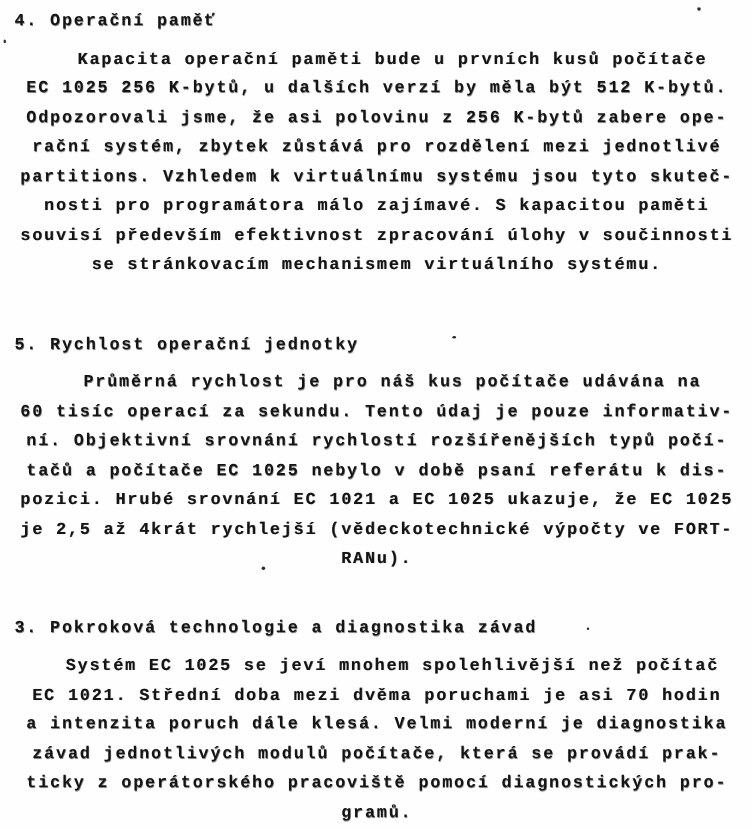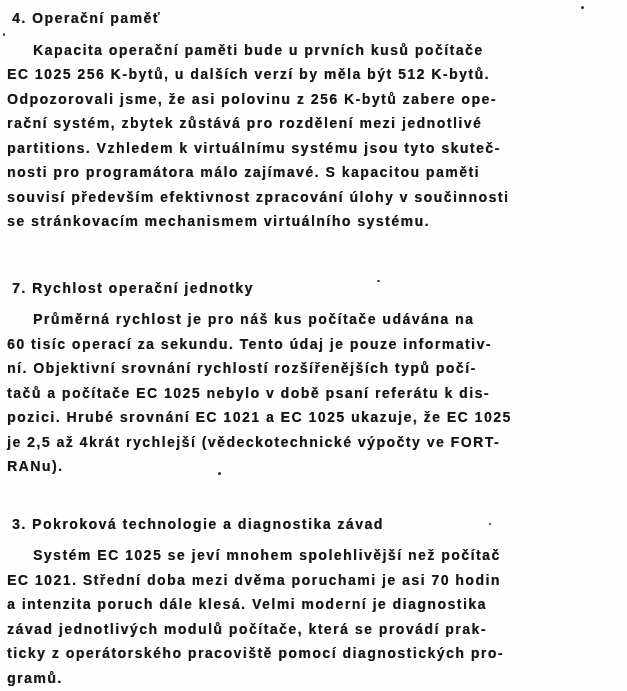--- a/index.html
+++ b/index.html
@@ -7,37 +7,38 @@
     padding: 0;
     background: #ffffff;
   }
   .page {
     position: relative;
     width: 627px;
     height: 691px;
     box-sizing: border-box;
     background: #fefefe;
     color: #141414;
-    font-family: Liberation Sans, sans-serif;
+    font-family: Liberation Mono, monospace;
     font-weight: bold;
     font-size: 14px;
     line-height: 24.5px;
     letter-spacing: 1.5px;
     padding: 6px 6px 0 7px;
     overflow: hidden;
     text-shadow: 0.4px 0.3px 0.6px rgba(15, 15, 15, 0.55);
   }
   .section-heading {
     margin: 0 0 0 5px;
     white-space: pre;
   }
   .section-paragraph {
     margin: 7px 0 0 0;
     white-space: pre-line;
     text-indent: 26px;
+    text-align: center;
   }
   #section-5 { margin-top: 42px; }
   #section-6 { margin-top: 33px; }
   .speck {
     position: absolute;
     background: #2a2a2a;
     border-radius: 50%;
   }
   #speck-1 { left: 581px; top: 6px;   width: 3px; height: 3px; }
   #speck-2 { left: 3px;   top: 33px;  width: 2px; height: 3px; }
@@ -56,21 +57,21 @@
 EC 1025 256 K-bytů, u dalších verzí by měla být 512 K-bytů.
 Odpozorovali jsme, že asi polovinu z 256 K-bytů zabere ope-
 rační systém, zbytek zůstává pro rozdělení mezi jednotlivé
 partitions. Vzhledem k virtuálnímu systému jsou tyto skuteč-
 nosti pro programátora málo zajímavé. S kapacitou paměti
 souvisí především efektivnost zpracování úlohy v součinnosti
 se stránkovacím mechanismem virtuálního systému.</div>
   </div>
 
   <div class="section" id="section-5">
-    <div class="section-heading">7. Rychlost operační jednotky</div>
+    <div class="section-heading">5. Rychlost operační jednotky</div>
     <div class="section-paragraph">Průměrná rychlost je pro náš kus počítače udávána na
 60 tisíc operací za sekundu. Tento údaj je pouze informativ-
 ní. Objektivní srovnání rychlostí rozšířenějších typů počí-
 tačů a počítače EC 1025 nebylo v době psaní referátu k dis-
 pozici. Hrubé srovnání EC 1021 a EC 1025 ukazuje, že EC 1025
 je 2,5 až 4krát rychlejší (vědeckotechnické výpočty ve FORT-
 RANu).</div>
   </div>
 
   <div class="section" id="section-6">

